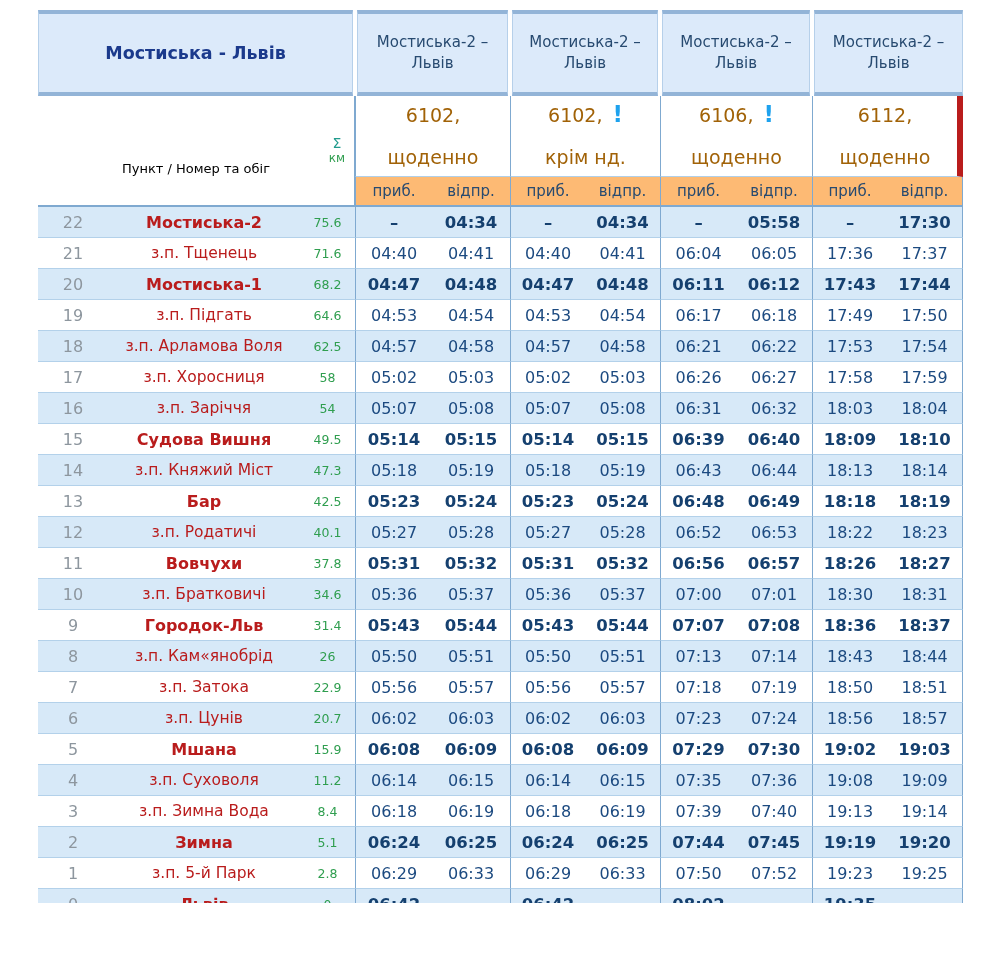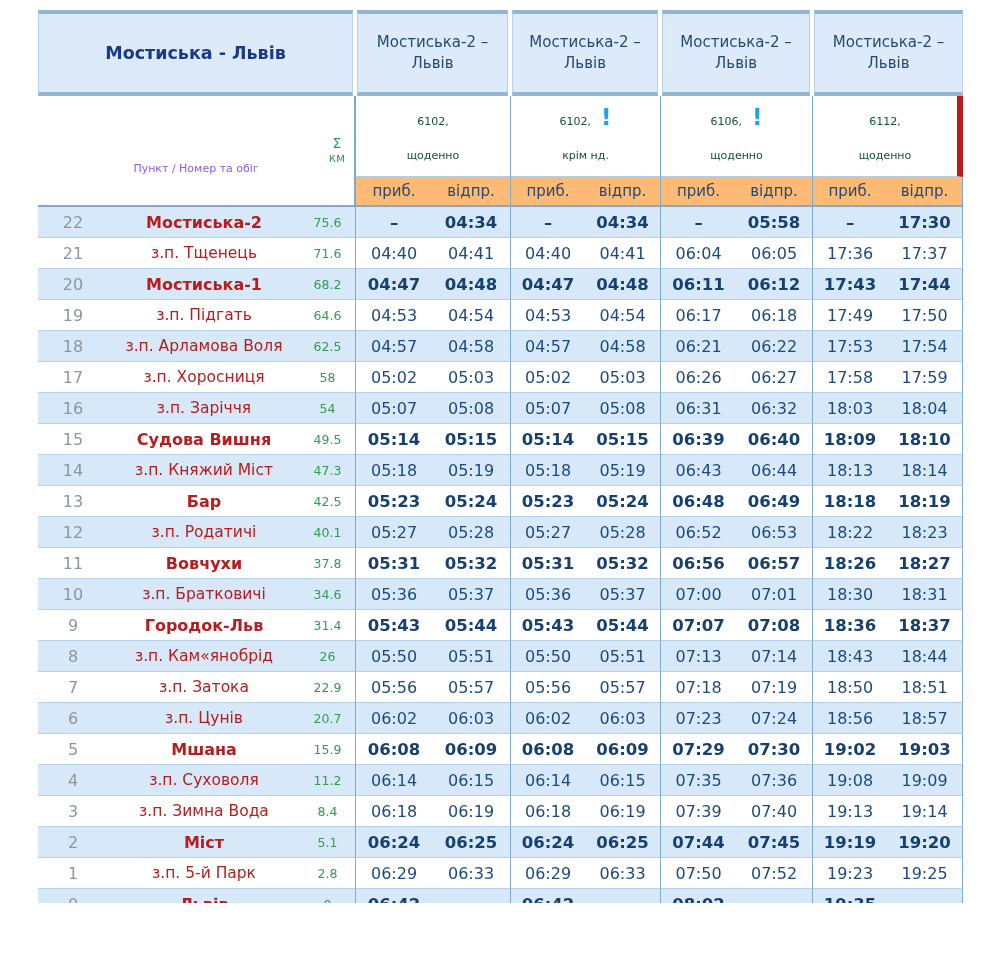--- a/index.html
+++ b/index.html
@@ -28,34 +28,34 @@
   .r-route td.last  .head-box { margin-right:0; }
   .head-box.title-box { font-weight:bold; color:#1b3a8c; font-size:17.5px; }
 
   
   td.corner-cell {
     background:#ffffff; position:relative;
     border-right:1px solid #7fa9d0;
     border-bottom:2px solid #7fa9d0;
   }
   .corner-wrap { position:relative; height:100%; display:flex; align-items:center; justify-content:center; }
-  .corner-label { color:#8b5cf6; font-size:11px;margin-top:35px; }
+  .corner-label { color:#000000; font-size:13px;margin-top:35px; }
   .sumkm { position:absolute; right:9px; top:50%; transform:translateY(-50%);
            display:flex; flex-direction:column; align-items:center; line-height:1.2; }
   .sigma { color:#219b8d; font-size:14px; }
   .kmu   { color:#2f9e4f; font-size:12px; }
 
   
   td.train-cell {
     height:81px; background:#ffffff; text-align:center;
     border-left:1px solid #7fa9d0;
     border-bottom:1px solid #b0cfe8;
   }
   td.train-cell.gend { border-right:6px solid #b91c1c; }
-  .train-number, .train-note { color:#14532d; font-size:11px; }
+  .train-number, .train-note { color:#a16207; font-size:19px; }
   .train-note { margin-top:20px; }
   .alert-mark {
     color:#1ea2ee; font-weight:bold; font-size:23px;
     margin-left:10px; display:inline-block; vertical-align:middle;
     position:relative; top:-3px; line-height:0.8;
   }
 
   
   td.sub {
     height:30px; background:#fdba74; text-align:center;
@@ -410,21 +410,21 @@
           <td class="time">06:19</td>
           <td class="time gstart">06:18</td>
           <td class="time">06:19</td>
           <td class="time gstart">07:39</td>
           <td class="time">07:40</td>
           <td class="time gstart">19:13</td>
           <td class="time gend">19:14</td>
         </tr>
         <tr class="stripe major">
           <td class="rownum">2</td>
-          <td class="station">Міст</td>
+          <td class="station">Зимна</td>
           <td class="kmval">5.1</td>
           <td class="time gstart">06:24</td>
           <td class="time">06:25</td>
           <td class="time gstart">06:24</td>
           <td class="time">06:25</td>
           <td class="time gstart">07:44</td>
           <td class="time">07:45</td>
           <td class="time gstart">19:19</td>
           <td class="time gend">19:20</td>
         </tr>

